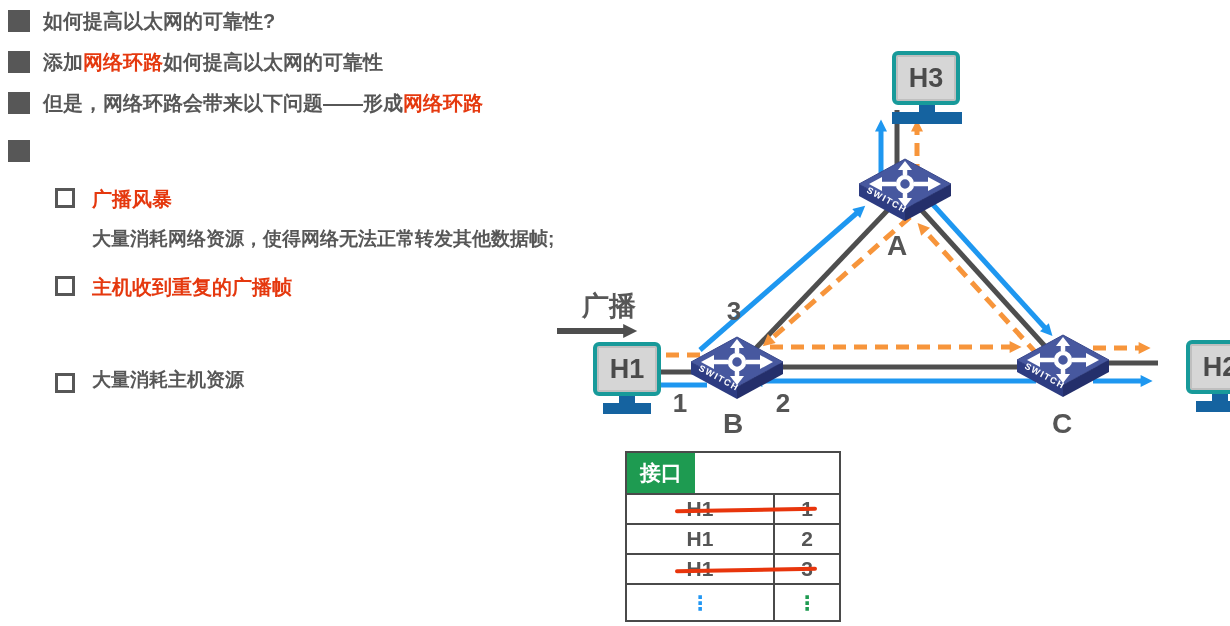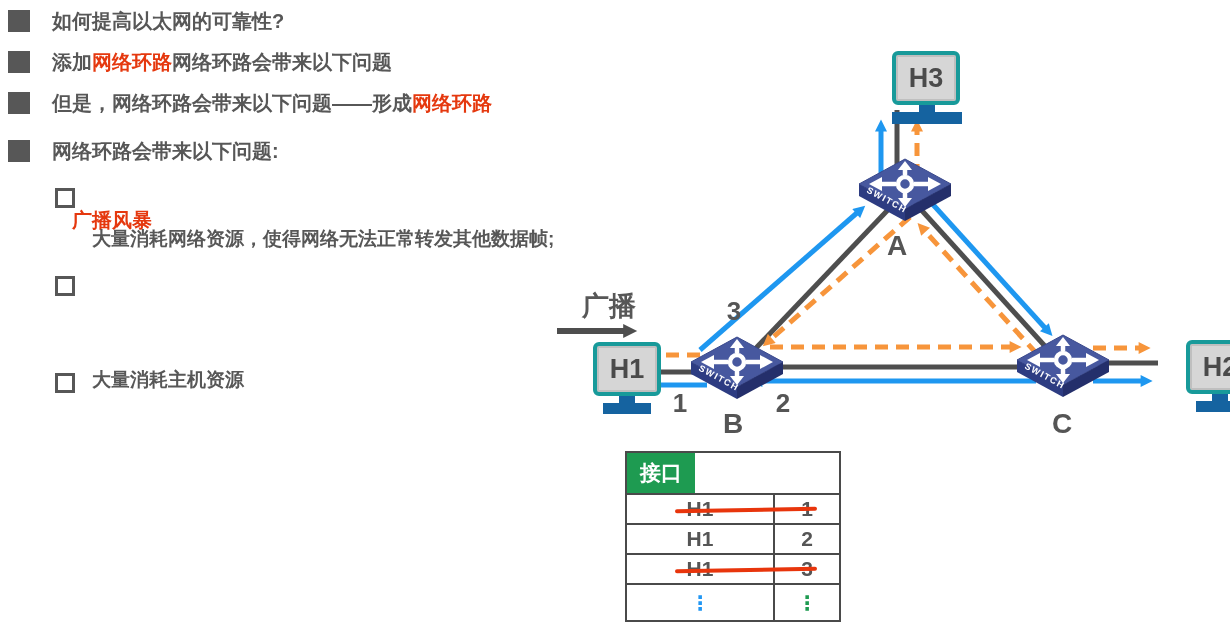--- a/index.html
+++ b/index.html
@@ -9,32 +9,32 @@
   *{margin:0;padding:0;box-sizing:border-box;}
   html,body{width:1230px;height:626px;}
   body{font-family:"Liberation Sans","DejaVu Sans",sans-serif;background:#fff;overflow:hidden;position:relative;}
   .page{position:absolute;inset:0;}
   #wires{position:absolute;left:0;top:0;z-index:1;}
   .abs{position:absolute;z-index:2;}
 
   
   .bullet{position:absolute;left:8px;display:flex;align-items:flex-start;white-space:nowrap;z-index:2;}
   .bullet .sq{width:22px;height:22px;background:var(--txt);margin-top:1px;flex:0 0 auto;}
-  .bullet .bt{margin-left:22px;font-size:20px;font-weight:bold;color:var(--txt);line-height:24px;}
+  .bullet .bt{margin-left:13px;font-size:20px;font-weight:bold;color:var(--txt);line-height:24px;}
   .seg.red{color:var(--red);}
   #bullets .bullet:nth-of-type(1){top:9px;}
   #bullets .bullet:nth-of-type(2){top:50px;}
   #bullets .bullet:nth-of-type(3){top:91px;}
   #bullets .bullet:nth-of-type(4){top:139px;}
 
   .ptitle{position:absolute;left:55px;display:flex;align-items:flex-start;white-space:nowrap;z-index:2;}
   .ptitle .cb{width:20px;height:20px;border:3px solid var(--txt);background:#fff;margin-top:1px;flex:0 0 auto;}
   .ptitle .pt{margin-left:17px;font-size:20px;font-weight:bold;color:var(--red);line-height:24px;}
   .pdesc{position:absolute;left:92px;font-size:19px;font-weight:bold;color:var(--txt);white-space:nowrap;z-index:2;}
-  .ptitle.i0{top:187px;flex-direction:column;} .pdesc.i0{top:226px;}
+  .ptitle.i0{top:187px;} .pdesc.i0{top:226px;}
   .ptitle.i1{top:275px;} .pdesc.i1{top:319px;margin-top:48px;}
   .ptitle.i2{top:372px;}
 
   
   .broadcast{left:564px;top:288px;font-size:27px;font-weight:bold;color:var(--txt);margin-left:18px;}
   .host{z-index:3;padding-left:30px;}
   .host .screen{width:68px;height:54px;border:4px solid var(--teal);border-radius:6px;background:#d6d6d6;
     box-shadow:inset 0 0 0 2px #bfbfbf;display:flex;align-items:center;justify-content:center;
     font-size:27px;font-weight:bold;color:#4a4a4a;}
   .host .neck{width:16px;height:7px;background:var(--stand);margin:0 auto;}
@@ -108,39 +108,39 @@
     </g>
   </svg>
 
   <div id="bullets">
       <div class="bullet">
         <span class="sq"></span>
         <span class="bt"><span class="seg">如何提高以太网的可靠性?</span></span>
       </div>
       <div class="bullet">
         <span class="sq"></span>
-        <span class="bt"><span class="seg">添加</span><span class="seg red">网络环路</span><span class="seg">网络环路会带来以下问题</span></span>
+        <span class="bt"><span class="seg">添加</span><span class="seg red">网络环路</span><span class="seg">如何提高以太网的可靠性</span></span>
       </div>
       <div class="bullet">
         <span class="sq"></span>
         <span class="bt"><span class="seg">但是，网络环路会带来以下问题——形成</span><span class="seg red">网络环路</span></span>
       </div>
       <div class="bullet">
         <span class="sq"></span>
-        <span class="bt"><span class="seg">网络环路会带来以下问题:</span></span>
       </div>
     </div>
   <div id="problems">
       <div class="ptitle i0">
         <span class="cb"></span>
         <span class="pt">广播风暴</span>
       </div>
       <div class="pdesc i0">大量消耗网络资源，使得网络无法正常转发其他数据帧;</div>
       <div class="ptitle i1">
         <span class="cb"></span>
+        <span class="pt">主机收到重复的广播帧</span>
       </div>
       <div class="pdesc i1">大量消耗主机资源</div>
       <div class="ptitle i2">
         <span class="cb"></span>
       </div>
     </div>
 
   <div class="abs broadcast">广播</div>
 
   <div class="abs host" style="left:563px;top:342px;">

